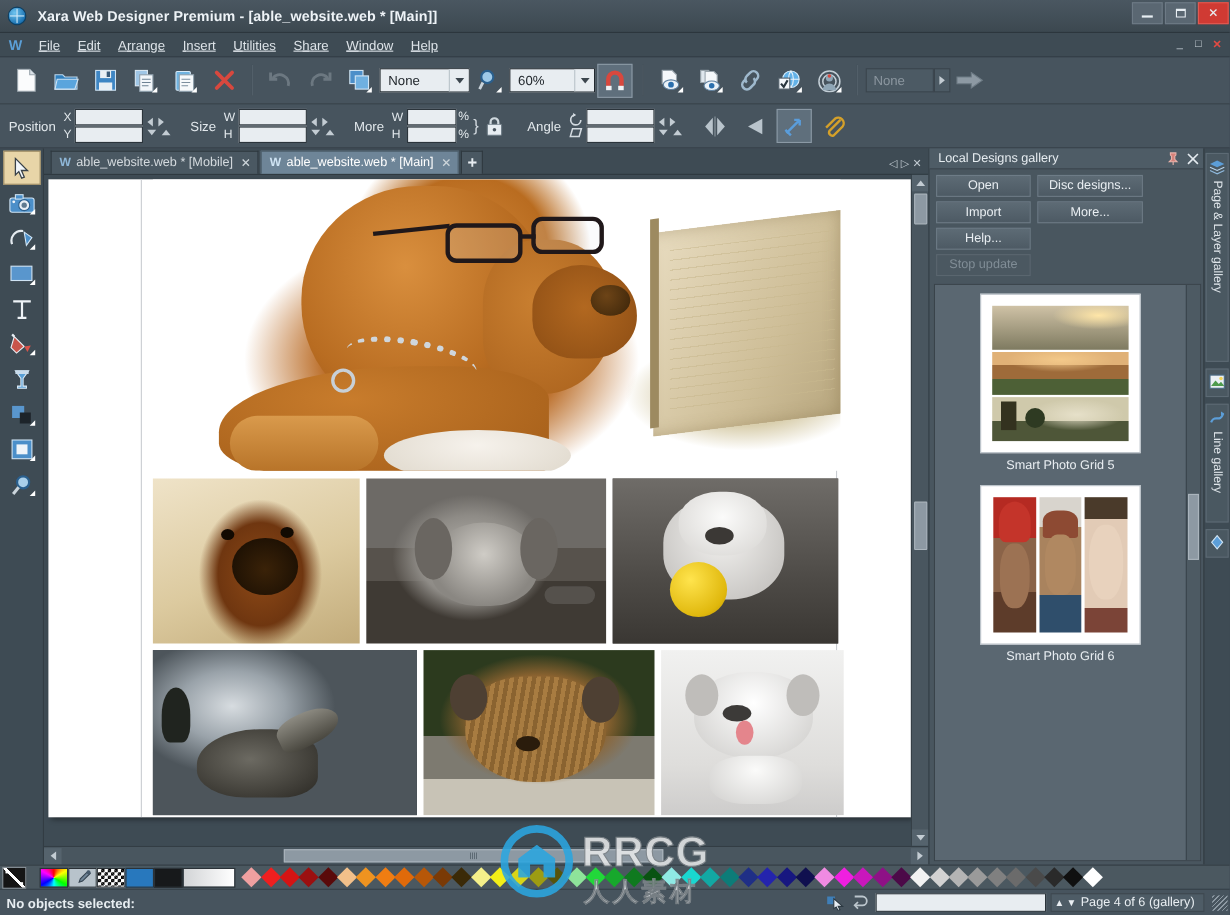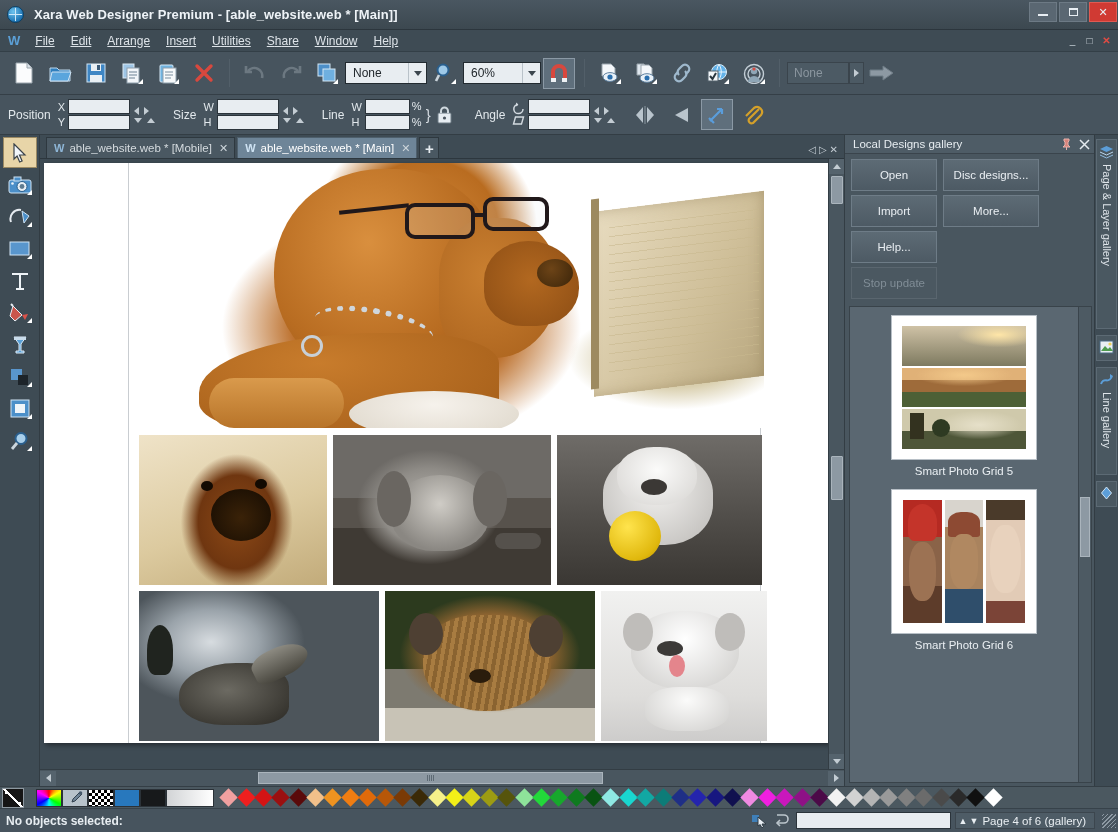--- a/index.html
+++ b/index.html
@@ -212,21 +212,21 @@
     display: flex; flex-direction: column; flex: 0 0 250px; min-height: 0;
   }
   .rp-head {
     height: 19px; background: #4e5c66; display: flex; align-items: center;
     padding: 0 4px 0 8px; border-bottom: 1px solid #3a444c;
     font-size: 11.5px; color: #e6ecf0; flex: 0 0 19px;
   }
   .rp-head .icons { margin-left: auto; display: flex; gap: 7px; align-items: center; }
   .rp-btns { padding: 5px 6px 4px 6px; display: flex; flex-wrap: wrap; gap: 4px 6px; }
   .gbtn {
-    width: 86px; height: 32px; background: linear-gradient(#5d6b75,#4d5a64);
+    width: 86px; height: 20px; background: linear-gradient(#5d6b75,#4d5a64);
     border: 1px solid #6e7c87; color: #e9eef2; font-size: 11.5px;
     display: flex; align-items: center; justify-content: center;
   }
   .gbtn.w96 { width: 96px; }
   .gbtn.dis { color: #808d96; border-color: #5a666f; background: #4b5861; }
   .gallery-list {
     flex: 1 1 auto; margin: 3px 2px 3px 4px; background: #5a6771;
     border: 1px solid #39434a; position: relative; overflow: hidden;
     display: flex;
   }
@@ -548,21 +548,21 @@
       <div class="spin-row">
           <span class="tri l"></span>
           <span class="tri r"></span>
         </div>
       <div class="spin-row">
           <span class="tri d"></span>
           <span class="tri u"></span>
         </div>
     </div>
 
-    <div class="grp-label" style="margin-left:18px">Line</div>
+    <div class="grp-label" style="margin-left:18px">More</div>
     <div class="xy-labels">
       <span>W</span>
       <span>H</span>
     </div>
     <div class="xy-fields">
       <div style="display:flex;align-items:center">
         <div class="nfield w45"></div>
         <span class="pct">%</span>
       </div>
       <div style="display:flex;align-items:center">
@@ -1075,13 +1075,19 @@
       <div class="sb-field"></div>
       <div class="sb-page">
         <span style="font-size:9px">▲</span>
         <span style="font-size:9px;margin-left:-2px">▼</span>
         <span>Page 4 of 6 (gallery)</span>
       </div>
       <div class="sb-grip"></div>
     </div>
   </div>
 
+  <div class="watermark">
+    <div class="wm-ring"></div>
+    <div class="wm-inner"></div>
+    <div class="wm-rrcg">RRCG</div>
+    <div class="wm-cn">人人素材</div>
+  </div>
 </div>
 
 </body></html>

